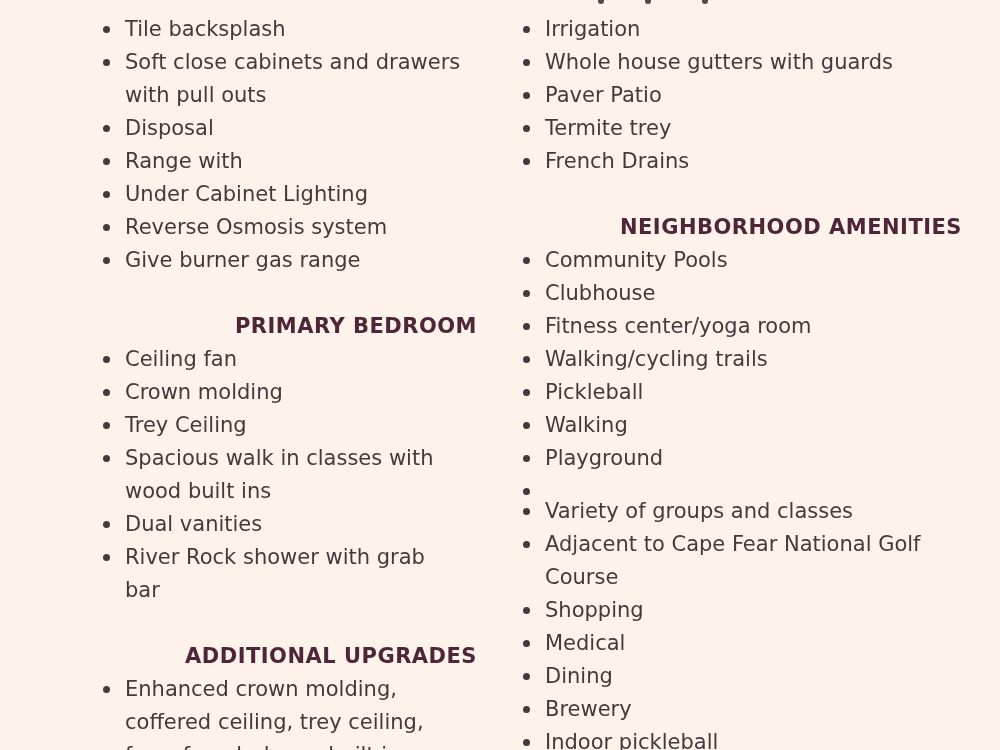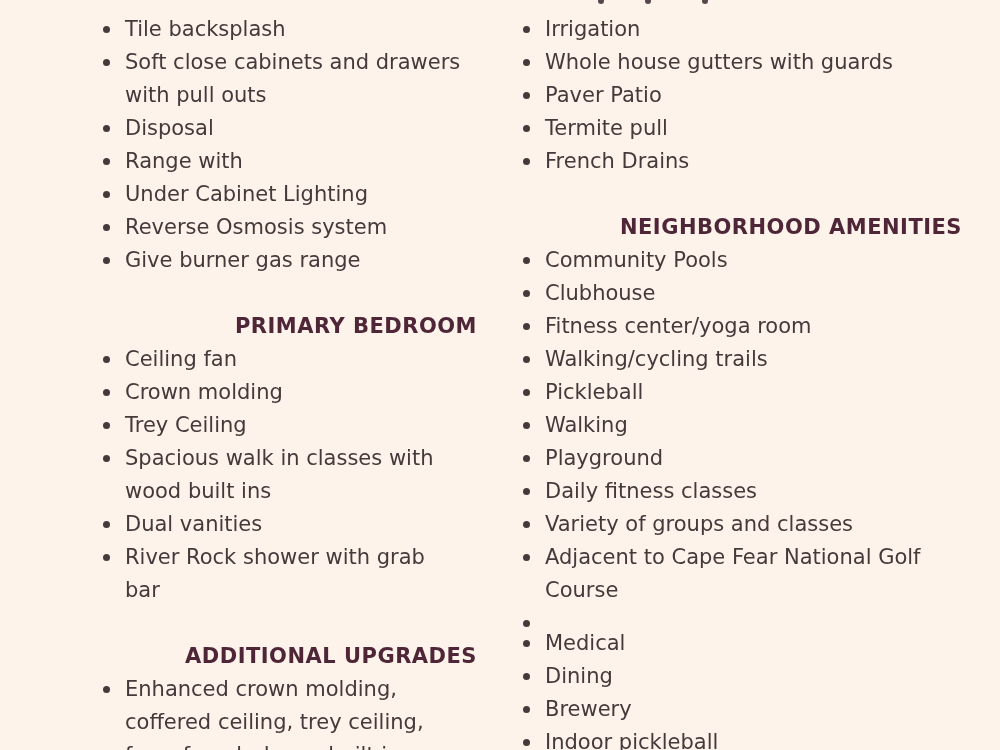--- a/index.html
+++ b/index.html
@@ -187,21 +187,21 @@
     <span class="txt">Whole house gutters with guards</span>
   </li>
 
   <li class="item">
     <span class="bullet"></span>
     <span class="txt">Paver Patio</span>
   </li>
 
   <li class="item">
     <span class="bullet"></span>
-    <span class="txt">Termite pull</span>
+    <span class="txt">Termite trey</span>
   </li>
 
   <li class="item">
     <span class="bullet"></span>
     <span class="txt">French Drains</span>
   </li>
 </ul>
   </section>
 
   <section class="section">
@@ -237,36 +237,36 @@
     <span class="txt">Walking</span>
   </li>
 
   <li class="item">
     <span class="bullet"></span>
     <span class="txt">Playground</span>
   </li>
 
   <li class="item">
     <span class="bullet"></span>
-    <span class="txt">Daily fitness classes</span>
   </li>
 
   <li class="item">
     <span class="bullet"></span>
     <span class="txt">Variety of groups and classes</span>
   </li>
 
   <li class="item">
     <span class="bullet"></span>
     <span class="txt">Adjacent to Cape Fear National Golf
 Course</span>
   </li>
 
   <li class="item">
     <span class="bullet"></span>
+    <span class="txt">Shopping</span>
   </li>
 
   <li class="item">
     <span class="bullet"></span>
     <span class="txt">Medical</span>
   </li>
 
   <li class="item">
     <span class="bullet"></span>
     <span class="txt">Dining</span>

